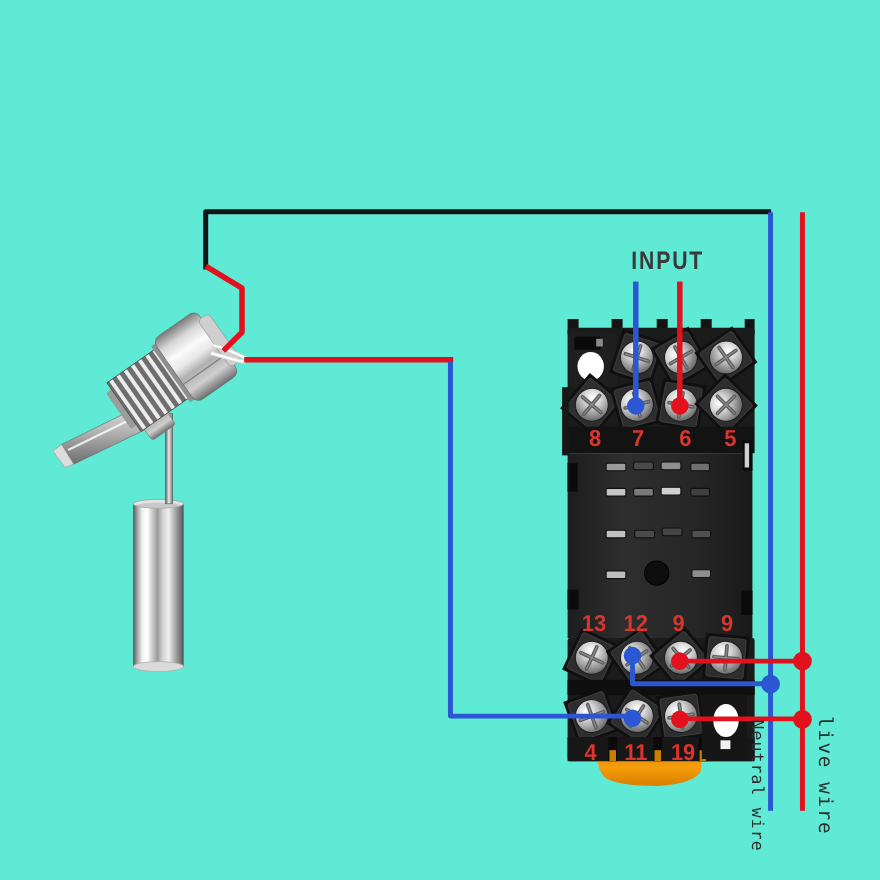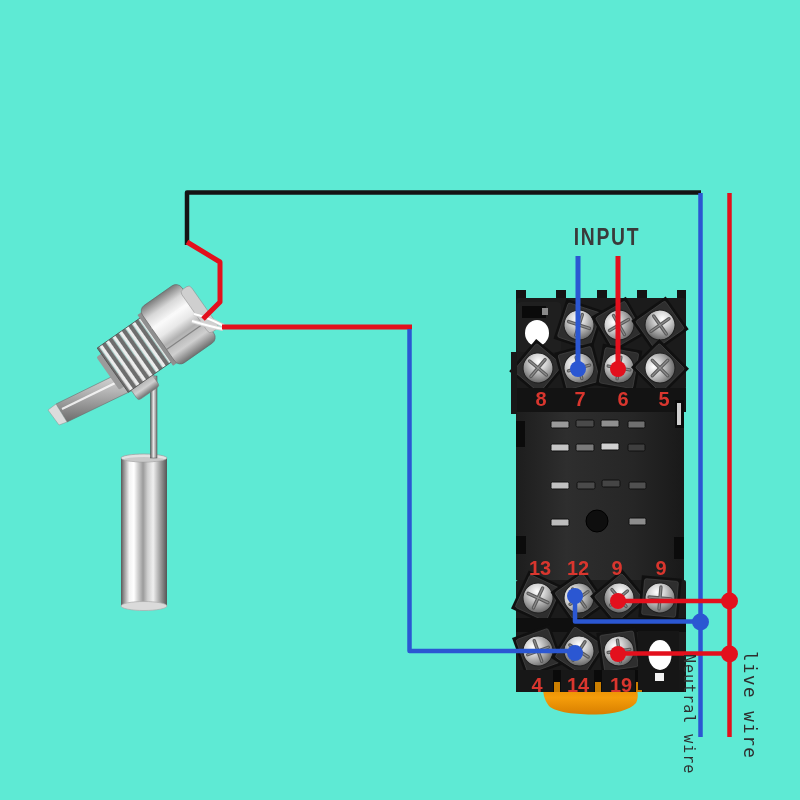--- a/index.html
+++ b/index.html
@@ -277,18 +277,18 @@
   <span class="num" style="left:580px;top:399px">7</span>
   <span class="num" style="left:623px;top:399px">6</span>
   <span class="num" style="left:664px;top:399px">5</span>
 
   <span class="num" style="left:540px;top:568px">13</span>
   <span class="num" style="left:578px;top:568px">12</span>
   <span class="num" style="left:617px;top:568px">9</span>
   <span class="num" style="left:661px;top:568px">9</span>
 
   <span class="num" style="left:537px;top:685px">4</span>
-  <span class="num" style="left:578px;top:685px">14</span>
+  <span class="num" style="left:578px;top:685px">11</span>
   <span class="num" style="left:621px;top:685px">19</span>
 
   <span class="vlabel neutral">Neutral wire</span>
   <span class="vlabel live">live wire</span>
 </div>
 
 </body></html>

